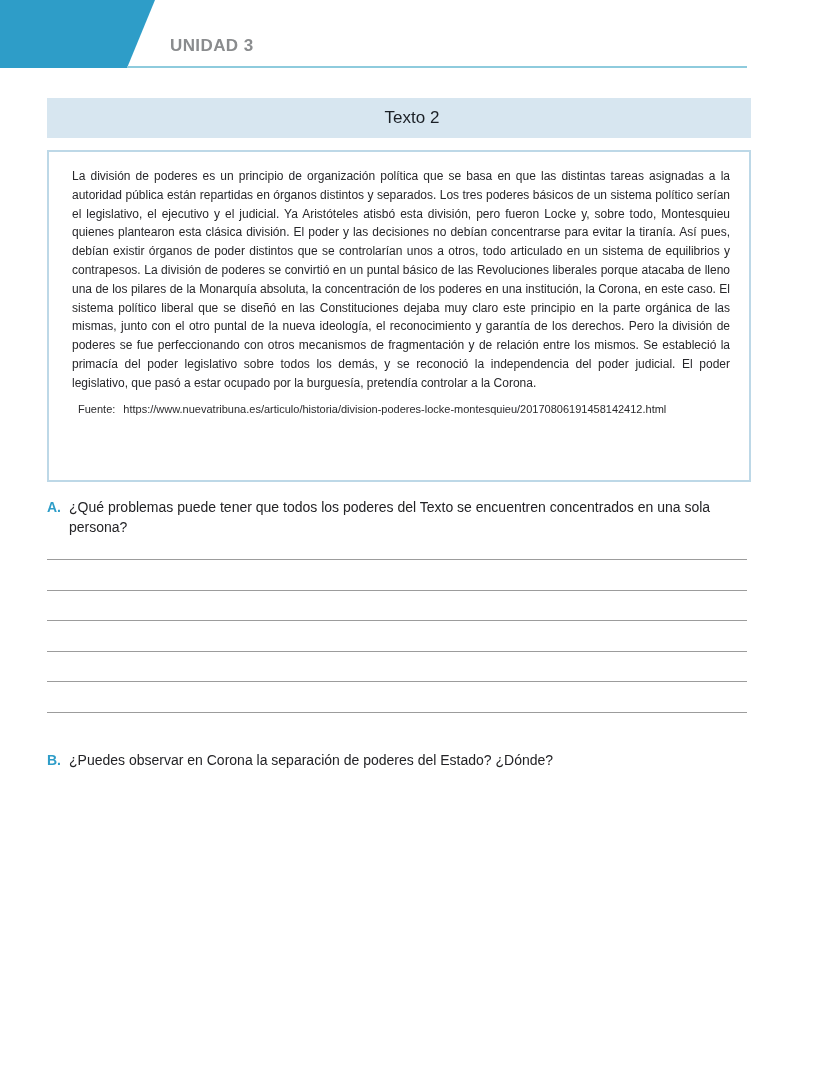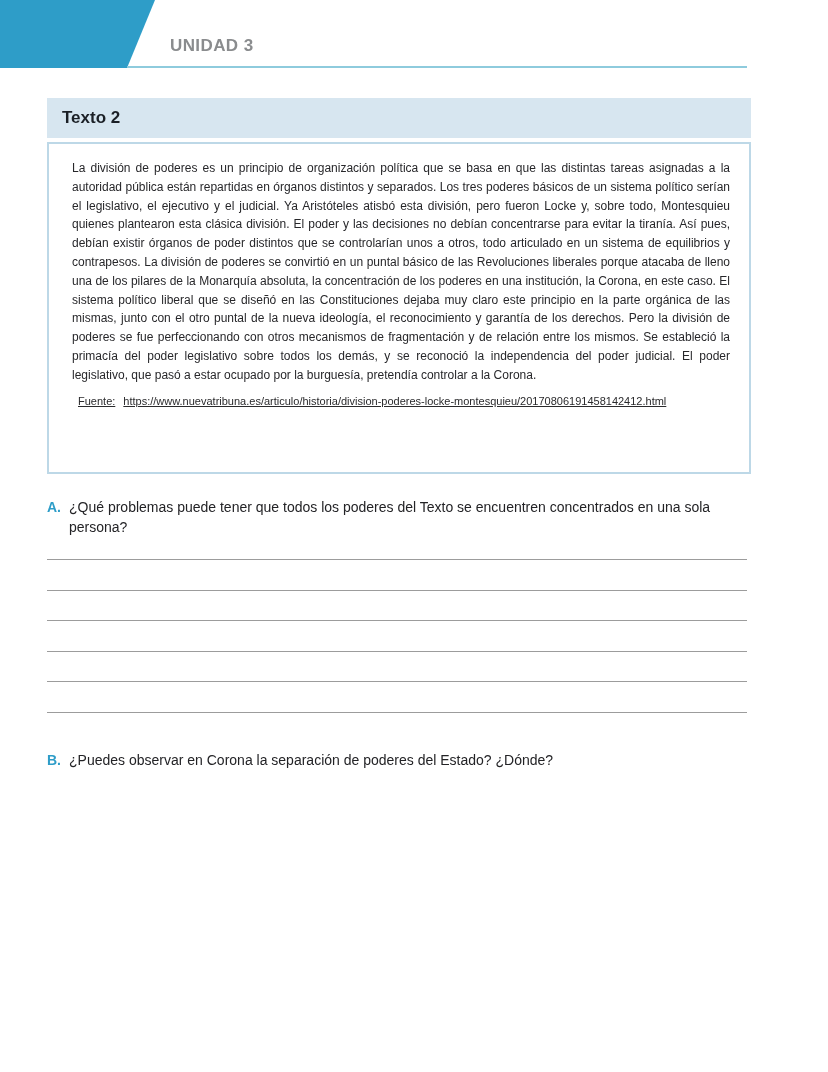--- a/index.html
+++ b/index.html
@@ -22,25 +22,25 @@
   .banner{position:absolute;left:0;top:0;width:155px;height:68px;background:var(--accent_blue);
     -webkit-clip-path:polygon(0 0,100% 0,calc(100% - 28px) 100%,0 100%);
     clip-path:polygon(0 0,100% 0,calc(100% - 28px) 100%,0 100%);}
   .unit-label{position:absolute;left:170px;top:36px;font-size:17px;font-weight:bold;
     color:var(--unit_label);letter-spacing:0.4px;}
   .header-rule{position:absolute;left:127px;top:66px;width:620px;height:2px;background:var(--header_rule);}
 
   
   .textbox{position:absolute;left:47px;top:98px;width:704px;}
   .textbox-header{height:40px;line-height:40px;background:var(--box_header_bg);
-    padding-left:15px;font-size:17px;font-weight:bold;color:#1B2026;}
-  .textbox-body{margin-top:4px;border:2px solid var(--box_border);background:#ffffff;
+    padding-left:26px;font-size:17px;font-weight:normal;color:#1B2026;text-align:center;}
+  .textbox-body{margin-top:12px;border:2px solid var(--box_border);background:#ffffff;
     padding:15px 19px 28px 23px;min-height:332px;}
   .body-text{margin:0;font-size:12px;line-height:18.8px;text-align:justify;color:var(--body_text);}
-  .source{margin:10px 0 0 6px;font-size:11px;color:#2A2A2C;text-decoration:underline;}
+  .source{margin:10px 0 0 6px;font-size:11px;color:#2A2A2C;}
   .source .src-label{margin-right:8px;}
 
   
   .question{position:absolute;left:47px;width:706px;display:flex;gap:8px;
     font-size:14px;line-height:20px;color:#232326;}
   .q-label{font-weight:bold;color:var(--accent_blue);flex:0 0 auto;}
   .q-a{top:497px;}
   .q-b{top:750px;}
 
   .answer-lines{position:absolute;left:47px;width:700px;}

